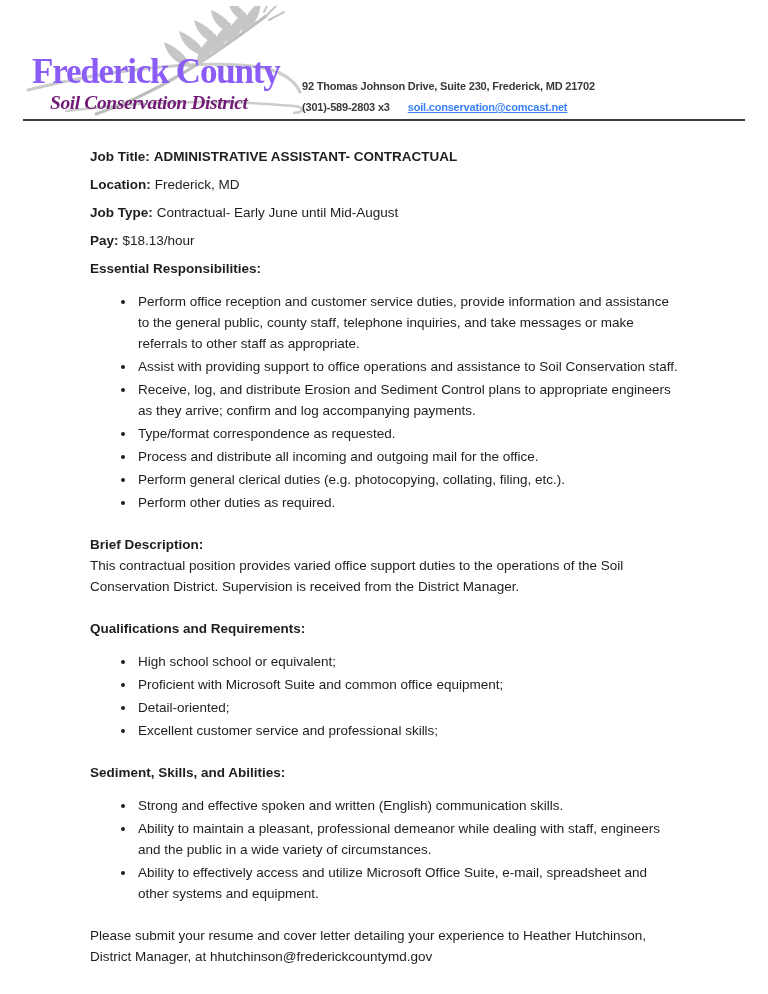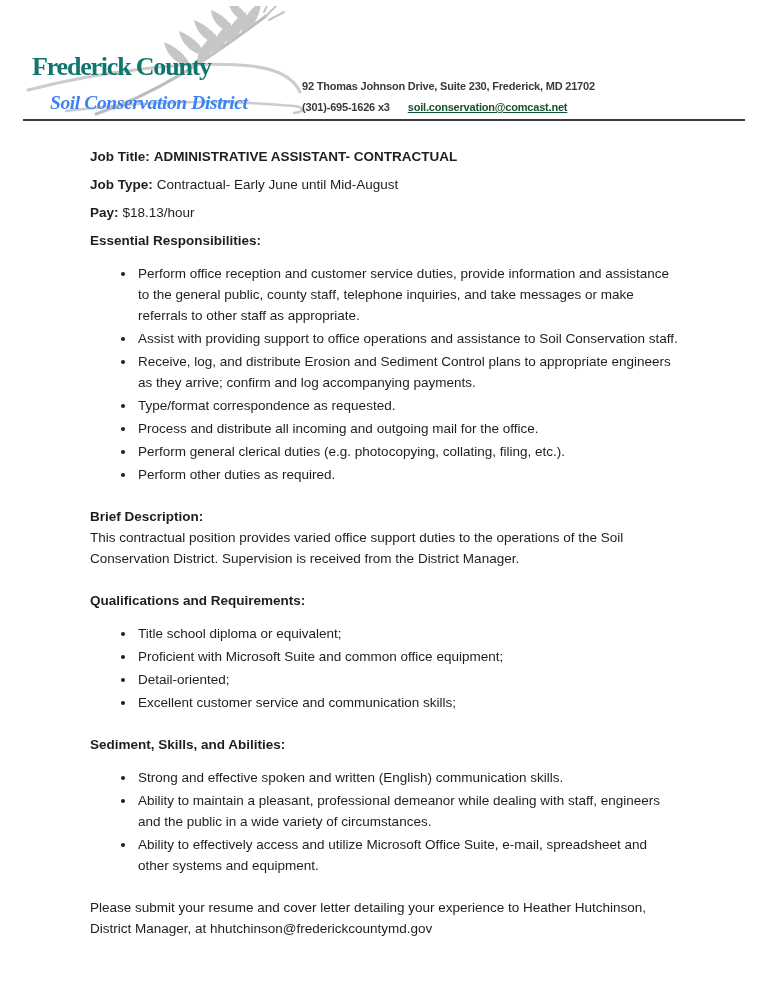--- a/index.html
+++ b/index.html
@@ -14,38 +14,38 @@
     color: #1e1e1e;
   }
 
   
   .header { position: relative; height: 119px; }
   .logo { position: absolute; left: 26px; top: 6px; width: 302px; height: 112px; }
   .logo svg { position: absolute; left: 0; top: 0; }
   .logo-title {
     position: absolute; left: 6px; top: 46px;
     font-family: "Liberation Serif", serif;
-    font-weight: 700; font-size: 26px; letter-spacing: -1.2px;
-    color: #0f766e; white-space: nowrap; z-index: 2;
+    font-weight: 700; font-size: 35px; letter-spacing: -1.2px;
+    color: #8b5cf6; white-space: nowrap; z-index: 2;
   }
   .logo-subtitle {
     position: absolute; left: 24px; top: 86px;
     font-family: "Liberation Serif", serif;
     font-weight: 700; font-style: italic; font-size: 19.5px; letter-spacing: -0.4px;
-    color: #3b82f6; white-space: nowrap; z-index: 2;
+    color: #701a75; white-space: nowrap; z-index: 2;
   }
   .contact {
     position: absolute; left: 302px; top: 76px;
     font-size: 11px; font-weight: 700; letter-spacing: -0.2px;
     color: #3a3a3a; line-height: 21px; white-space: nowrap;
   }
   .contact-line2 { display: flex; align-items: baseline; }
   .email-link {
     margin-left: 18px;
-    color: #14532d; text-decoration: underline; cursor: pointer;
+    color: #3b82f6; text-decoration: underline; cursor: pointer;
   }
   .header-rule { border: 0; border-top: 2px solid #3b3b3b; margin: 0 23px; }
 
   
   .content {
     padding: 25px 90px 0 90px;
     font-size: 13.5px; line-height: 21px;
   }
   .field { margin: 0 0 7px; line-height: 21px; }
   .field-label { font-weight: 700; margin-right: 4px; }
@@ -92,31 +92,34 @@
           <line x1="243" y1="14" x2="258" y2="6"></line>
         </g>
       </svg>
       <div class="logo-title">Frederick County</div>
       <div class="logo-subtitle">Soil Conservation District</div>
     </div>
 
     <div class="contact">
       <div class="contact-line1">92 Thomas Johnson Drive, Suite 230, Frederick, MD 21702</div>
       <div class="contact-line2">
-        <span>(301)-695-1626 x3</span>
+        <span>(301)-589-2803 x3</span>
         <a class="email-link">soil.conservation@comcast.net</a>
       </div>
     </div>
   </div>
   <hr class="header-rule">
 
   <div class="content">
     <div>
         <p class="field">
     <span class="field-label">Job Title:</span><span class="field-value bold">ADMINISTRATIVE ASSISTANT- CONTRACTUAL</span>
+  </p>
+        <p class="field">
+    <span class="field-label">Location:</span><span class="field-value">Frederick, MD</span>
   </p>
         <p class="field">
     <span class="field-label">Job Type:</span><span class="field-value">Contractual- Early June until Mid-August</span>
   </p>
         <p class="field">
     <span class="field-label">Pay:</span><span class="field-value">$18.13/hour</span>
   </p>
       </div>
     <div>
         <div class="section">
@@ -134,24 +137,24 @@
   </div>
         <div class="section">
     <p class="section-heading">Brief Description:</p>
     <p class="section-paragraph">This contractual position provides varied office support duties to the operations of the Soil Conservation District. Supervision is received from the District Manager.</p>
 
   </div>
         <div class="section">
     <p class="section-heading">Qualifications and Requirements:</p>
 
     <ul class="bullets">
-            <li>Title school diploma or equivalent;</li>
+            <li>High school school or equivalent;</li>
             <li>Proficient with Microsoft Suite and common office equipment;</li>
             <li>Detail-oriented;</li>
-            <li>Excellent customer service and communication skills;</li>
+            <li>Excellent customer service and professional skills;</li>
           </ul>
   </div>
         <div class="section">
     <p class="section-heading">Sediment, Skills, and Abilities:</p>
 
     <ul class="bullets">
             <li>Strong and effective spoken and written (English) communication skills.</li>
             <li>Ability to maintain a pleasant, professional demeanor while dealing with staff, engineers and the public in a wide variety of circumstances.</li>
             <li>Ability to effectively access and utilize Microsoft Office Suite, e-mail, spreadsheet and other systems and equipment.</li>
           </ul>

